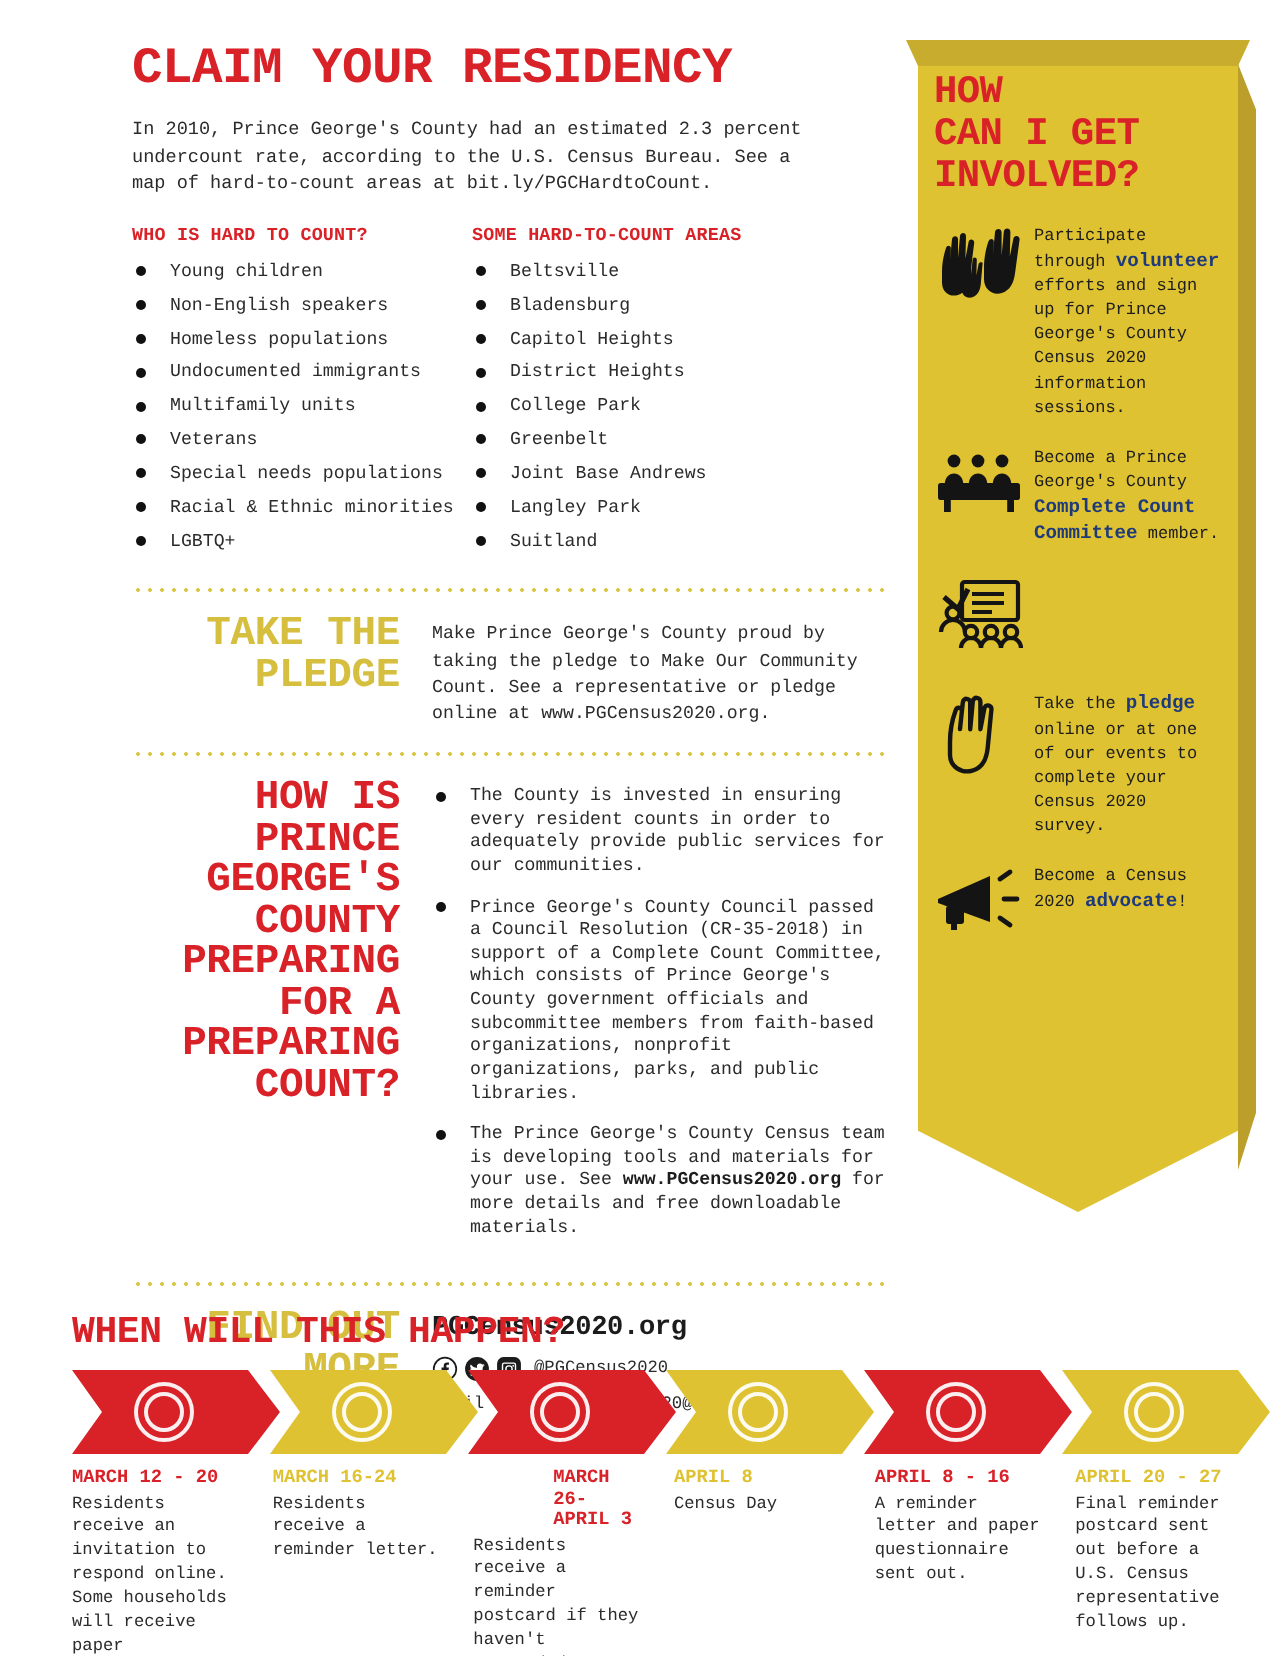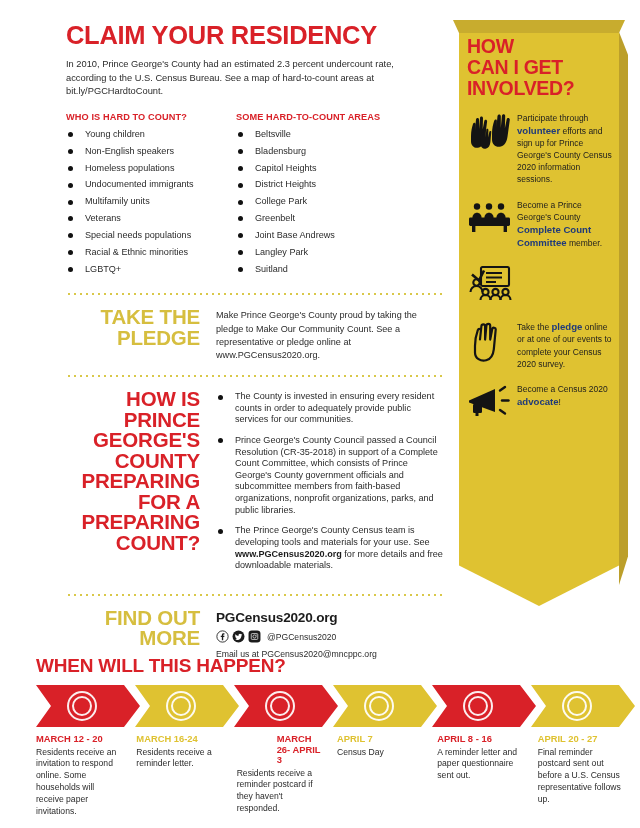--- a/index.html
+++ b/index.html
@@ -2,21 +2,21 @@
 <html><head>
 <meta charset="utf-8">
 <style>
   * { box-sizing: border-box; margin: 0; padding: 0; }
   html, body {
     width: 640px; height: 828px;
     background: #ffffff;
     font-family: "Liberation Sans", sans-serif;
     overflow: hidden;
   }
-  .page { position: relative; width: 640px; height: 828px; background:#fff; }
+  .page { position: relative; width: 640px; height: 828px; background:#fff;font-family:Liberation Mono, monospace; }
 
   
   .left { position: absolute; left: 66px; top: 22px; width: 378px; }
 
   .main-title {
     color: #D92128;
     font-size: 25.5px;
     font-weight: bold;
     letter-spacing: -0.3px;
     line-height: 1.05;
@@ -396,21 +396,21 @@
         </div>
         <div class="tl-col">
           <div class="tl-date" style="color: rgb(223, 194, 49);">MARCH 16-24</div>
           <div class="tl-desc">Residents receive a reminder letter.</div>
         </div>
         <div class="tl-col">
           <div class="tl-date" style="color: rgb(217, 33, 40); padding-left: 40px;">MARCH 26- APRIL 3</div>
           <div class="tl-desc">Residents receive a reminder postcard if they haven't responded.</div>
         </div>
         <div class="tl-col">
-          <div class="tl-date" style="color: rgb(223, 194, 49);">APRIL 7</div>
+          <div class="tl-date" style="color: rgb(223, 194, 49);">APRIL 8</div>
           <div class="tl-desc">Census Day</div>
         </div>
         <div class="tl-col">
           <div class="tl-date" style="color: rgb(217, 33, 40);">APRIL 8 - 16</div>
           <div class="tl-desc">A reminder letter and paper questionnaire sent out.</div>
         </div>
         <div class="tl-col">
           <div class="tl-date" style="color: rgb(223, 194, 49);">APRIL 20 - 27</div>
           <div class="tl-desc">Final reminder postcard sent out before a U.S. Census representative follows up.</div>
         </div>

